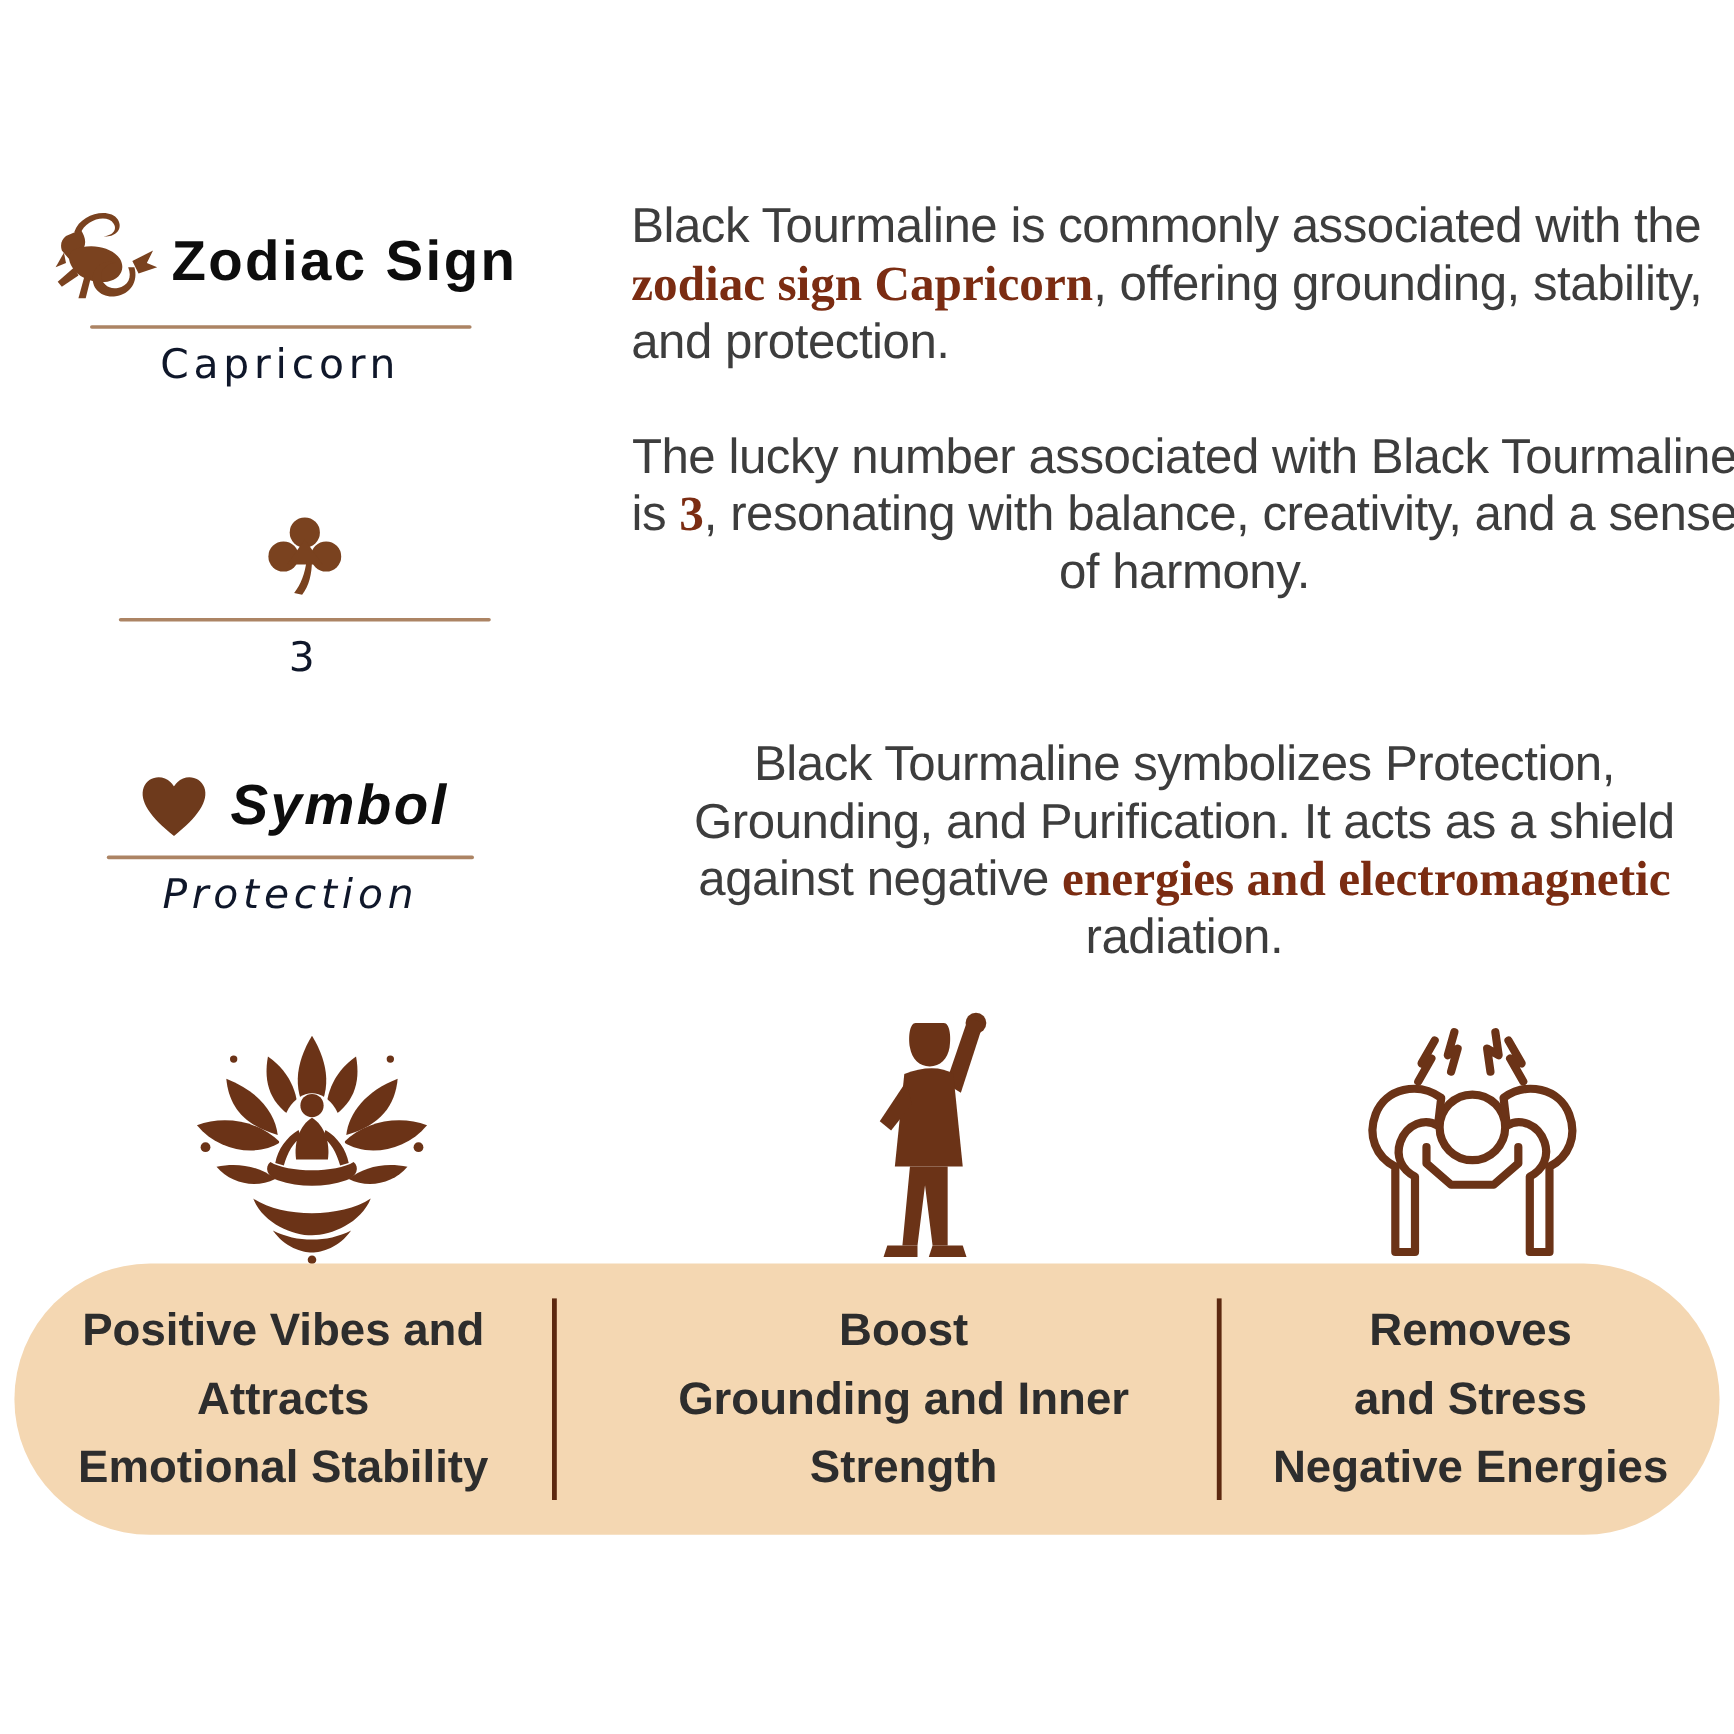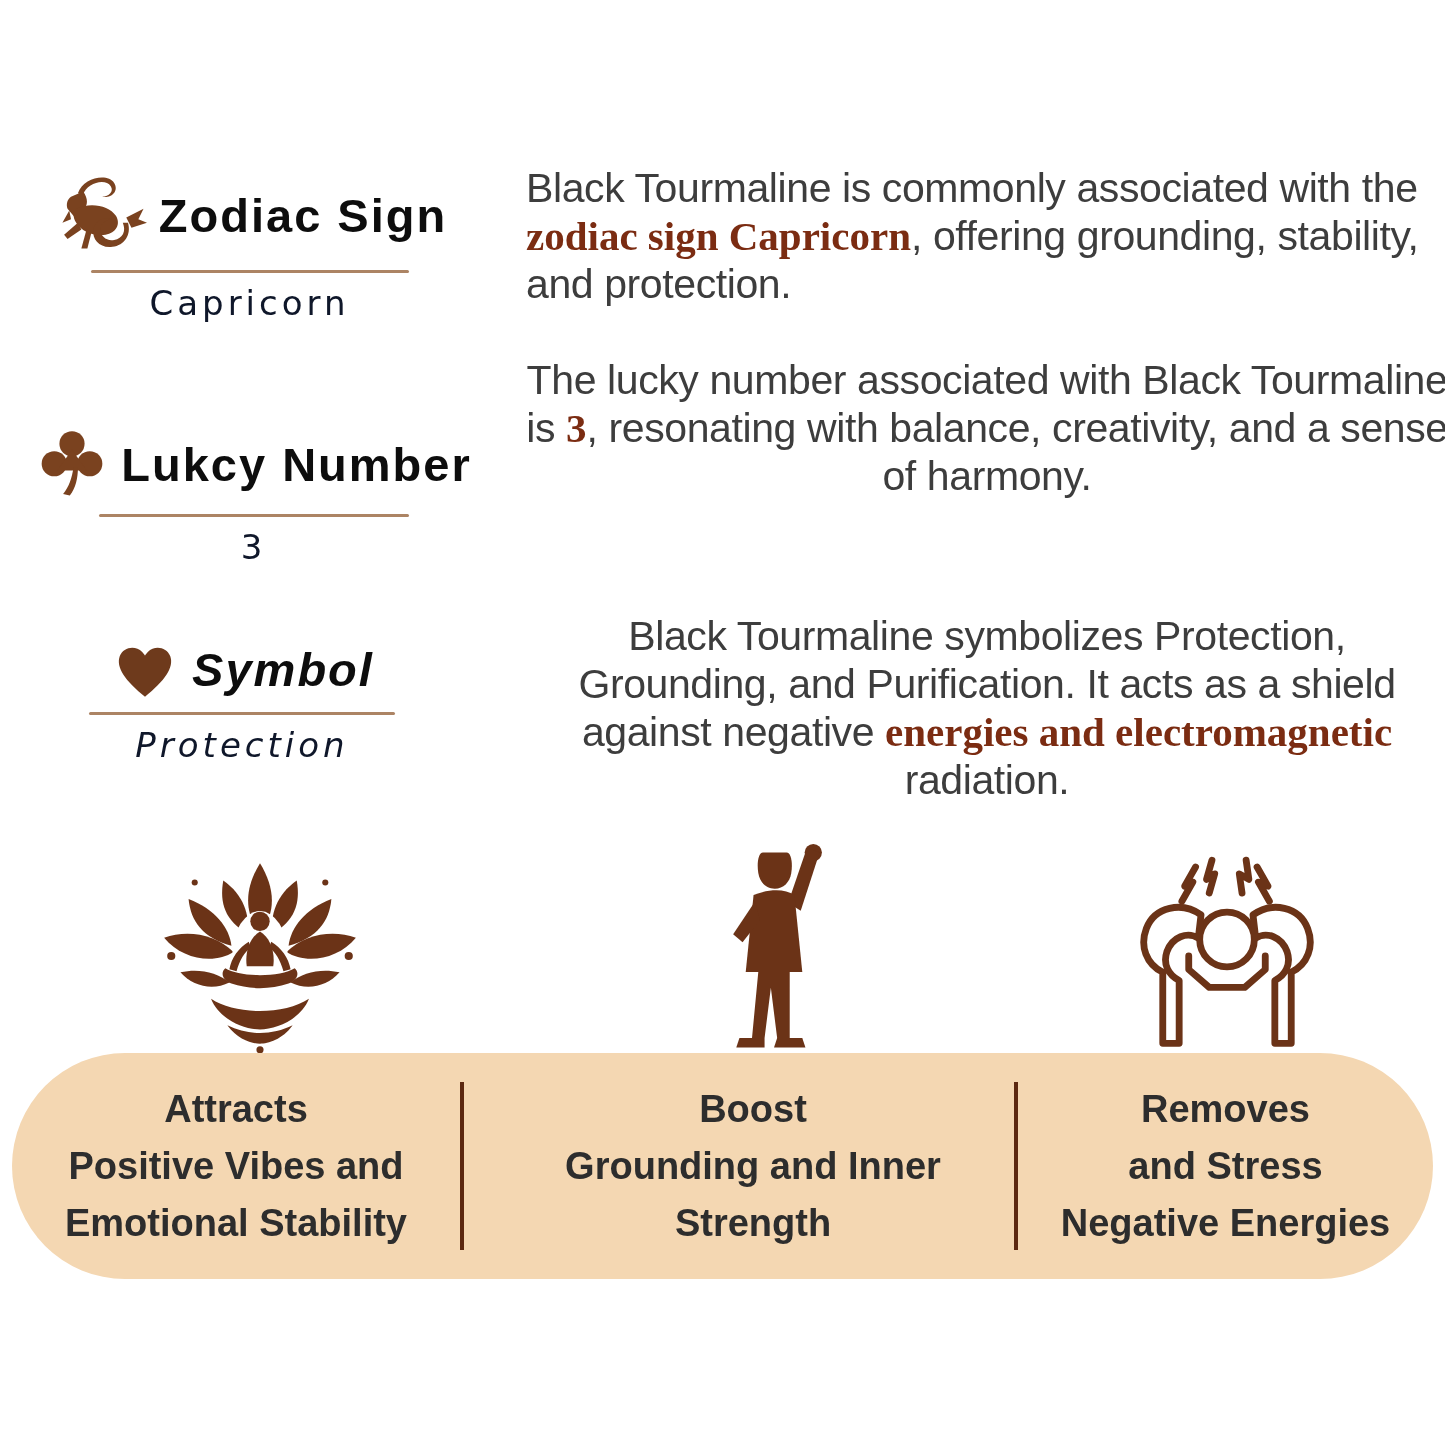--- a/index.html
+++ b/index.html
@@ -8,21 +8,21 @@
 
   
   .attr{position:absolute;text-align:center;}
   .attr .head{display:flex;align-items:center;justify-content:center;gap:12px;}
   .attr .title{font-weight:700;letter-spacing:2px;color:#0d0d0d;
                font-size:47px;line-height:1.05;white-space:nowrap;}
   .attr .rule{height:3px;background:#ac8464;margin:8px auto 10px auto;border-radius:2px;}
   .attr .value{font-size:34px;letter-spacing:4px;color:#0f172a;font-weight:400;
                font-family:"DejaVu Sans",sans-serif;}
 
-  #attr-zodiac{left:32px;top:170px;width:435px;}
+  #attr-zodiac{left:16px;top:170px;width:435px;}
   #attr-zodiac .rule{width:318px;}
   #attr-lucky{left:26px;top:424px;width:455px;}
   #attr-lucky .rule{width:310px;}
   #attr-symbol{left:32px;top:636px;width:420px;font-style:italic;}
   #attr-symbol .rule{width:306px;}
 
   
   .para{position:absolute;left:510px;width:922px;font-size:41px;line-height:48px;
         color:#3d3d3d;letter-spacing:-0.4px;margin:16px;}
   .para b{font-family:"Liberation Serif","DejaVu Serif",serif;font-weight:700;
@@ -81,21 +81,20 @@
         <svg viewBox="0 0 100 100" width="74" height="78" aria-hidden="true">
           <g fill="#7a421f">
             <circle cx="50" cy="24" r="17"></circle>
             <circle cx="26" cy="51" r="17"></circle>
             <circle cx="74" cy="51" r="17"></circle>
             <path d="M50 32 L30 60 L70 60 Z"></path>
             <path d="M52 56 C50 70 46 82 38 92 L47 94 C55 84 58 70 58 56 Z"></path>
           </g>
         </svg>
       </span>
-      <span class="title">Lukcy Number</span>
     </div>
     <div class="rule"></div>
     <div class="value">3</div>
   </div>
 
   <div class="attr" id="attr-symbol">
     <div class="head">
       <span>
         <svg viewBox="0 0 100 90" width="70" height="64" aria-hidden="true">
           <path fill="#6e3a1c" d="M50 86 C22 64 8 44 14 28 C19 15 36 12 46 22 C48 24 50 27 50 27 C50 27 52 24 54 22 C64 12 81 15 86 28 C92 44 78 64 50 86 Z"></path>
@@ -169,22 +168,22 @@
         <circle cx="85" cy="64" r="20"></circle>
         <path d="M57 76 L57 86 L72 99 L98 99 L113 86 L113 76"></path>
         <path d="M66 46 C52 36 32 40 26 56 C21 69 26 82 38 88 L38 140 L50 140 L50 94 C42 90 38 82 41 73 C45 62 56 58 64 63 Z"></path>
         <path d="M104 46 C118 36 138 40 144 56 C149 69 144 82 132 88 L132 140 L120 140 L120 94 C128 90 132 82 129 73 C125 62 114 58 106 63 Z"></path>
       </g>
     </svg>
   </div>
 
   <div class="banner">
     <div class="benefit" id="benefit-1">
+      <span class="bl">Positive Vibes and</span>
       <span class="bl">Attracts</span>
-      <span class="bl">Positive Vibes and</span>
       <span class="bl">Emotional Stability</span>
     </div>
     <div class="bdivider"></div>
     <div class="benefit" id="benefit-2">
       <span class="bl">Boost</span>
       <span class="bl">Grounding and Inner</span>
       <span class="bl">Strength</span>
     </div>
     <div class="bdivider"></div>
     <div class="benefit" id="benefit-3">

